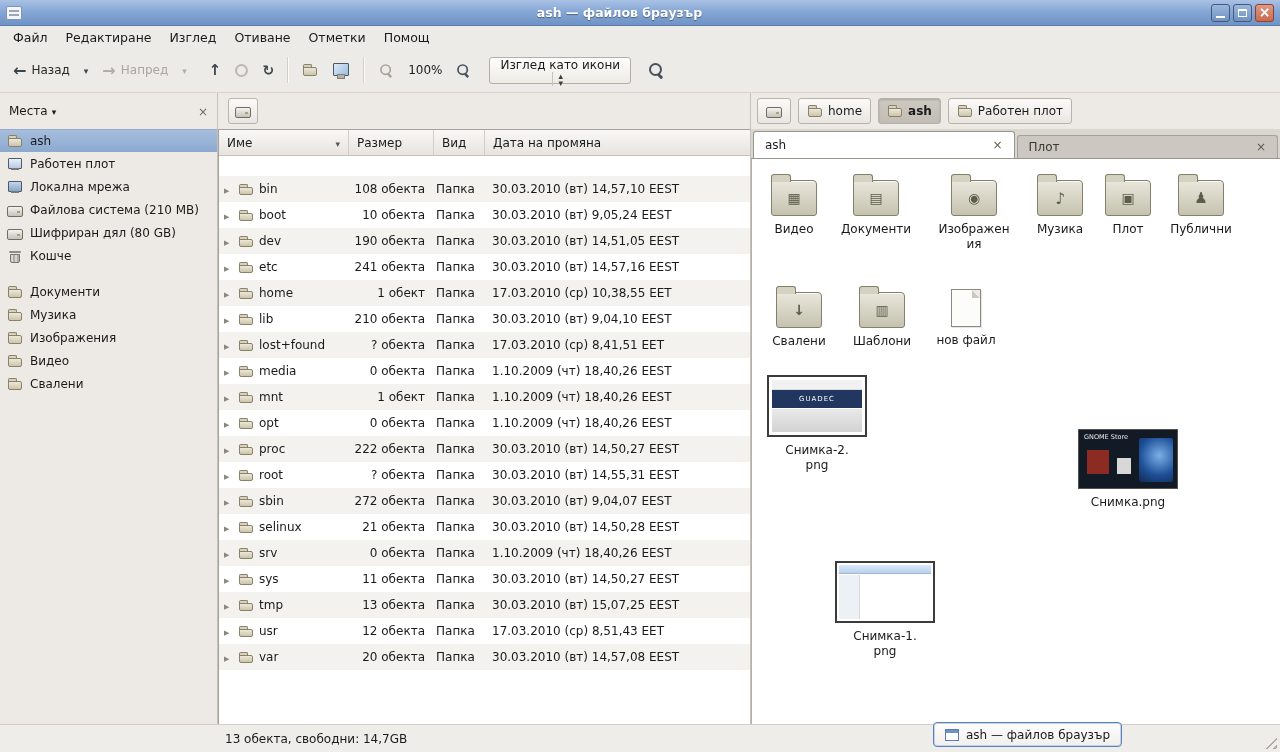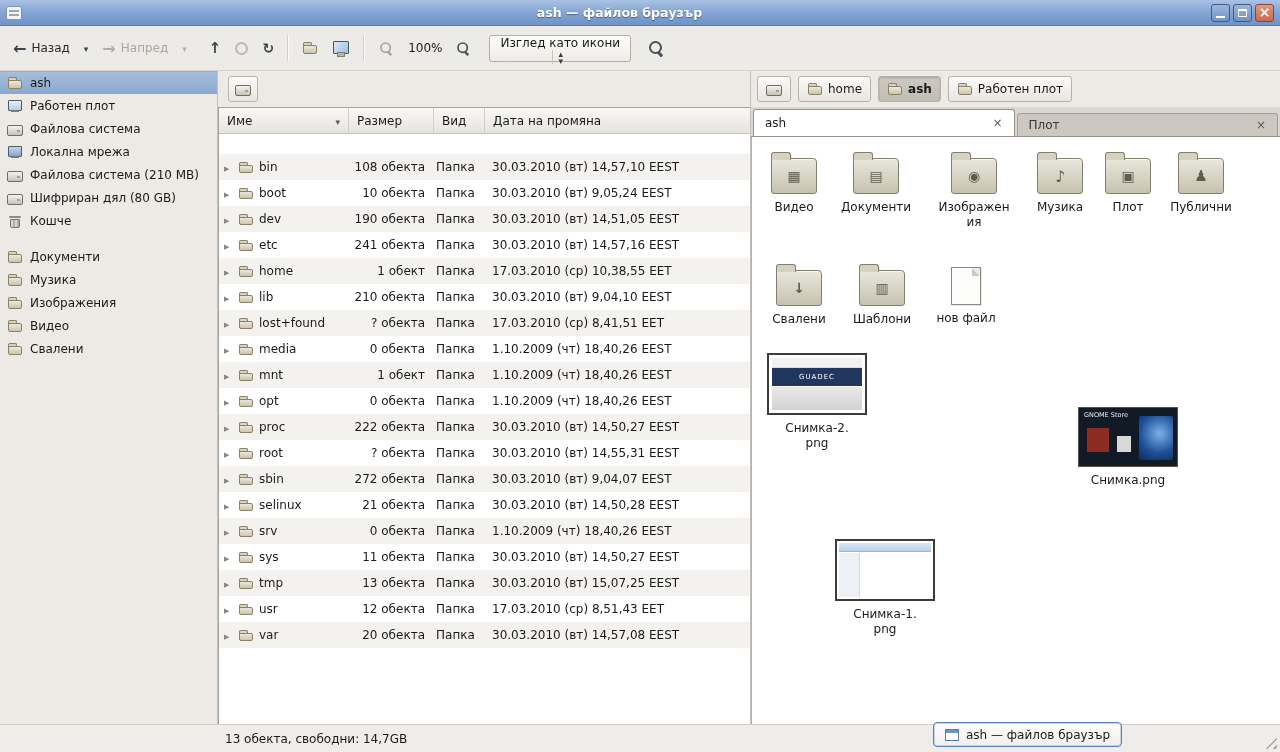--- a/index.html
+++ b/index.html
@@ -202,20 +202,40 @@
   <div class="titlebar">
     <span class="tb-icon"></span>
     <span class="tb-title">ash — файлов браузър</span>
     <span class="winbtns">
       <span class="winbtn min"></span>
       <span class="winbtn max"></span>
       <span class="winbtn close"></span>
     </span>
   </div>
 
+  <div class="menubar">
+    <div class="menu-item">
+        <span>Файл</span>
+      </div>
+      <div class="menu-item">
+        <span>Редактиране</span>
+      </div>
+      <div class="menu-item">
+        <span>Изглед</span>
+      </div>
+      <div class="menu-item">
+        <span>Отиване</span>
+      </div>
+      <div class="menu-item">
+        <span>Отметки</span>
+      </div>
+      <div class="menu-item">
+        <span>Помощ</span>
+      </div>
+  </div>
 
   <div class="toolbar">
     <div class="tbtn">
       <span class="glyph g-back"></span>
       <span class="lbl">Назад</span>
     </div>
     <div class="tbtn">
       <span class="glyph g-chev"></span>
     </div>
     <div class="tbtn disabled">
@@ -257,32 +277,33 @@
       </span>
     </div>
     <div class="tbtn search">
       <span class="mag"></span>
     </div>
   </div>
 
   <div class="main">
 
     <div class="sidebar">
+      <div class="sb-head">
+        <span>Места</span>
+        <span class="glyph g-chev"></span>
+        <span class="sb-close glyph g-close"></span>
+      </div>
       <div class="sb-list">
         <div class="sb-item selected icon-folder">
             <span class="mi"></span>
             <span>ash</span>
           </div>
           <div class="sb-item icon-desktop">
             <span class="mi"></span>
             <span>Работен плот</span>
-          </div>
-          <div class="sb-item icon-drive">
-            <span class="mi"></span>
-            <span>Файлова система</span>
           </div>
           <div class="sb-item icon-network">
             <span class="mi"></span>
             <span>Локална мрежа</span>
           </div>
           <div class="sb-item icon-drive">
             <span class="mi"></span>
             <span>Файлова система (210 MB)</span>
           </div>
           <div class="sb-item icon-drive">

